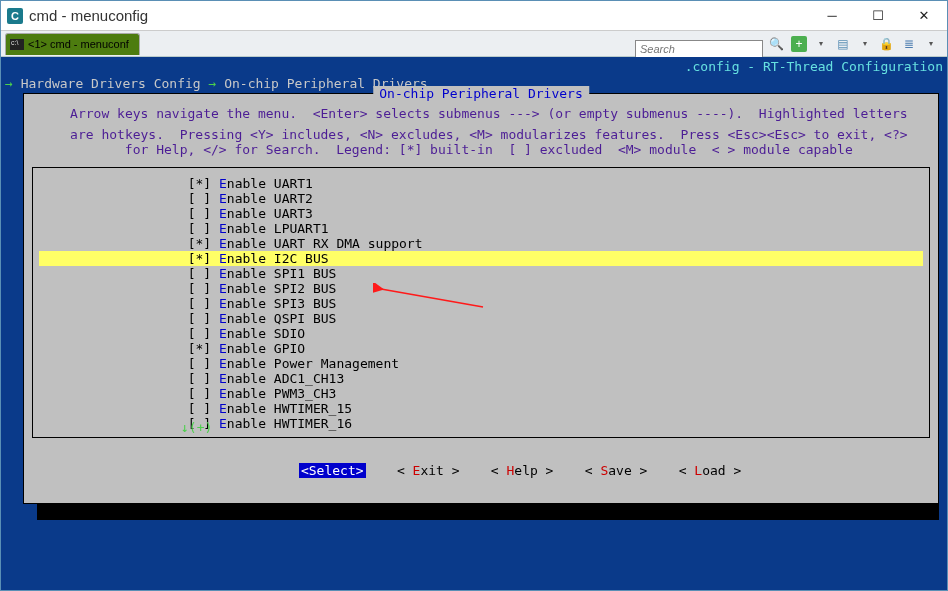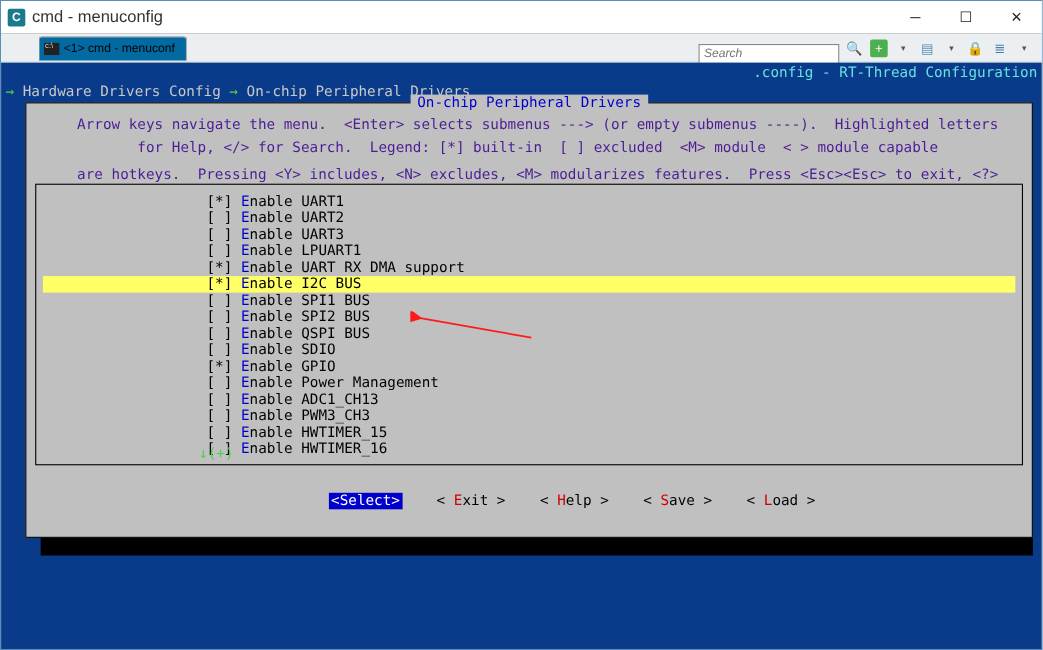--- a/index.html
+++ b/index.html
@@ -48,30 +48,29 @@
   .tabbar {
     height: 26px;
     background: #eceff2;
     border-bottom: 1px solid #bcc;
     display: flex;
     align-items: center;
     padding-left: 4px;
   }
   .tab {
     height: 22px;
-    background: #0369a1;
+    background: #4d7c0f;
     border: 1px solid #aaa;
     border-bottom: none;
     border-radius: 3px 3px 0 0;
     padding: 0 10px 0 4px;
     display: flex;
     align-items: center;
     font-size: 11px;
     gap: 4px;
-    margin-left: 30px;
   }
   .tab-icon {
     width: 14px; height: 11px;
     background: #222;
     position: relative;
   }
   .tab-icon::after {
     content: "c:\\";
     color: #ddd;
     font-size: 7px;
@@ -230,32 +229,33 @@
       <div class="breadcrumb">
         <span class="arrow">→</span>
         <span class="seg">Hardware Drivers Config</span>
         <span class="arrow">→</span>
         <span class="seg">On-chip Peripheral Drivers</span>
       </div>
 
       <div class="panel">
         <div class="panel-title">On-chip Peripheral Drivers</div>
         <div class="help">  Arrow keys navigate the menu.  &lt;Enter&gt; selects submenus ---&gt; (or empty submenus ----).  Highlighted letters</div>
+        <div class="help" style="margin:0;">  are hotkeys.  Pressing &lt;Y&gt; includes, &lt;N&gt; excludes, &lt;M&gt; modularizes features.  Press &lt;Esc&gt;&lt;Esc&gt; to exit, &lt;?&gt;</div>
         <div class="help" style="margin:0 0 10px;">  for Help, &lt;/&gt; for Search.  Legend: [*] built-in  [ ] excluded  &lt;M&gt; module  &lt; &gt; module capable</div>
-        <div class="help" style="margin:0;">  are hotkeys.  Pressing &lt;Y&gt; includes, &lt;N&gt; excludes, &lt;M&gt; modularizes features.  Press &lt;Esc&gt;&lt;Esc&gt; to exit, &lt;?&gt;</div>
 
         <div class="menu-box" id="menu-box">
           <div class="menu-line">                   [*] <span class="hk">E</span>nable UART1</div>
             <div class="menu-line">                   [ ] <span class="hk">E</span>nable UART2</div>
             <div class="menu-line">                   [ ] <span class="hk">E</span>nable UART3</div>
             <div class="menu-line">                   [ ] <span class="hk">E</span>nable LPUART1</div>
             <div class="menu-line">                   [*] <span class="hk">E</span>nable UART RX DMA support</div>
             <div class="menu-line hl">                   [*] <span class="hk">E</span>nable I2C BUS</div>
             <div class="menu-line">                   [ ] <span class="hk">E</span>nable SPI1 BUS</div>
             <div class="menu-line">                   [ ] <span class="hk">E</span>nable SPI2 BUS</div>
+            <div class="menu-line">                   [ ] <span class="hk">E</span>nable SPI3 BUS</div>
             <div class="menu-line">                   [ ] <span class="hk">E</span>nable QSPI BUS</div>
             <div class="menu-line">                   [ ] <span class="hk">E</span>nable SDIO</div>
             <div class="menu-line">                   [*] <span class="hk">E</span>nable GPIO</div>
             <div class="menu-line">                   [ ] <span class="hk">E</span>nable Power Management</div>
             <div class="menu-line">                   [ ] <span class="hk">E</span>nable ADC1_CH13</div>
             <div class="menu-line">                   [ ] <span class="hk">E</span>nable PWM3_CH3</div>
             <div class="menu-line">                   [ ] <span class="hk">E</span>nable HWTIMER_15</div>
             <div class="menu-line">                   [ ] <span class="hk">E</span>nable HWTIMER_16</div>
             <span class="scroll-ind">↓(+)</span>
         </div>

